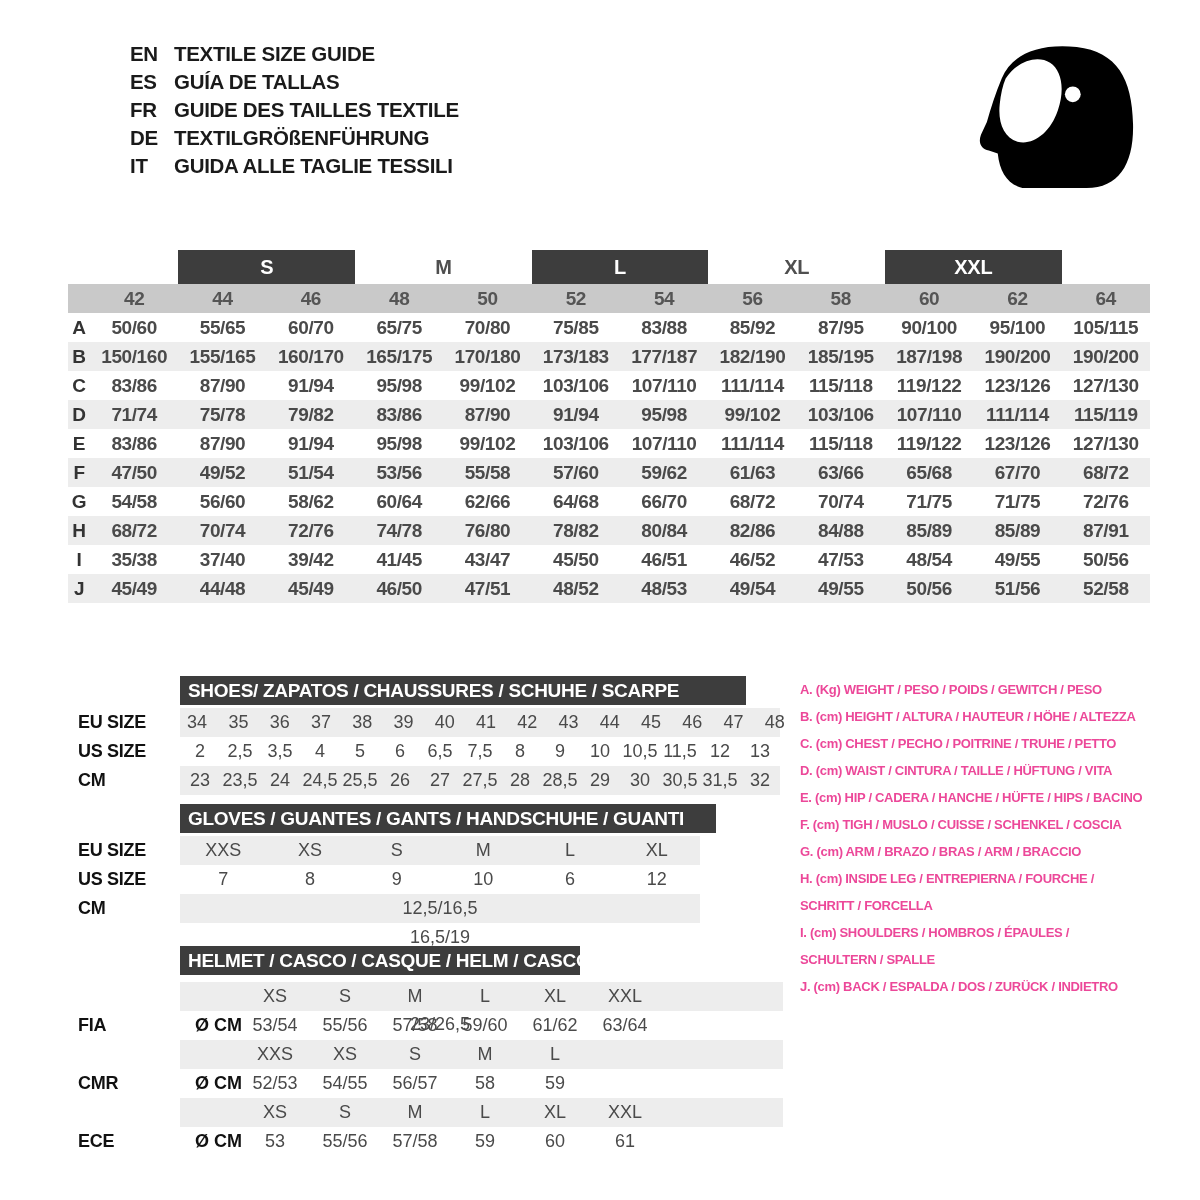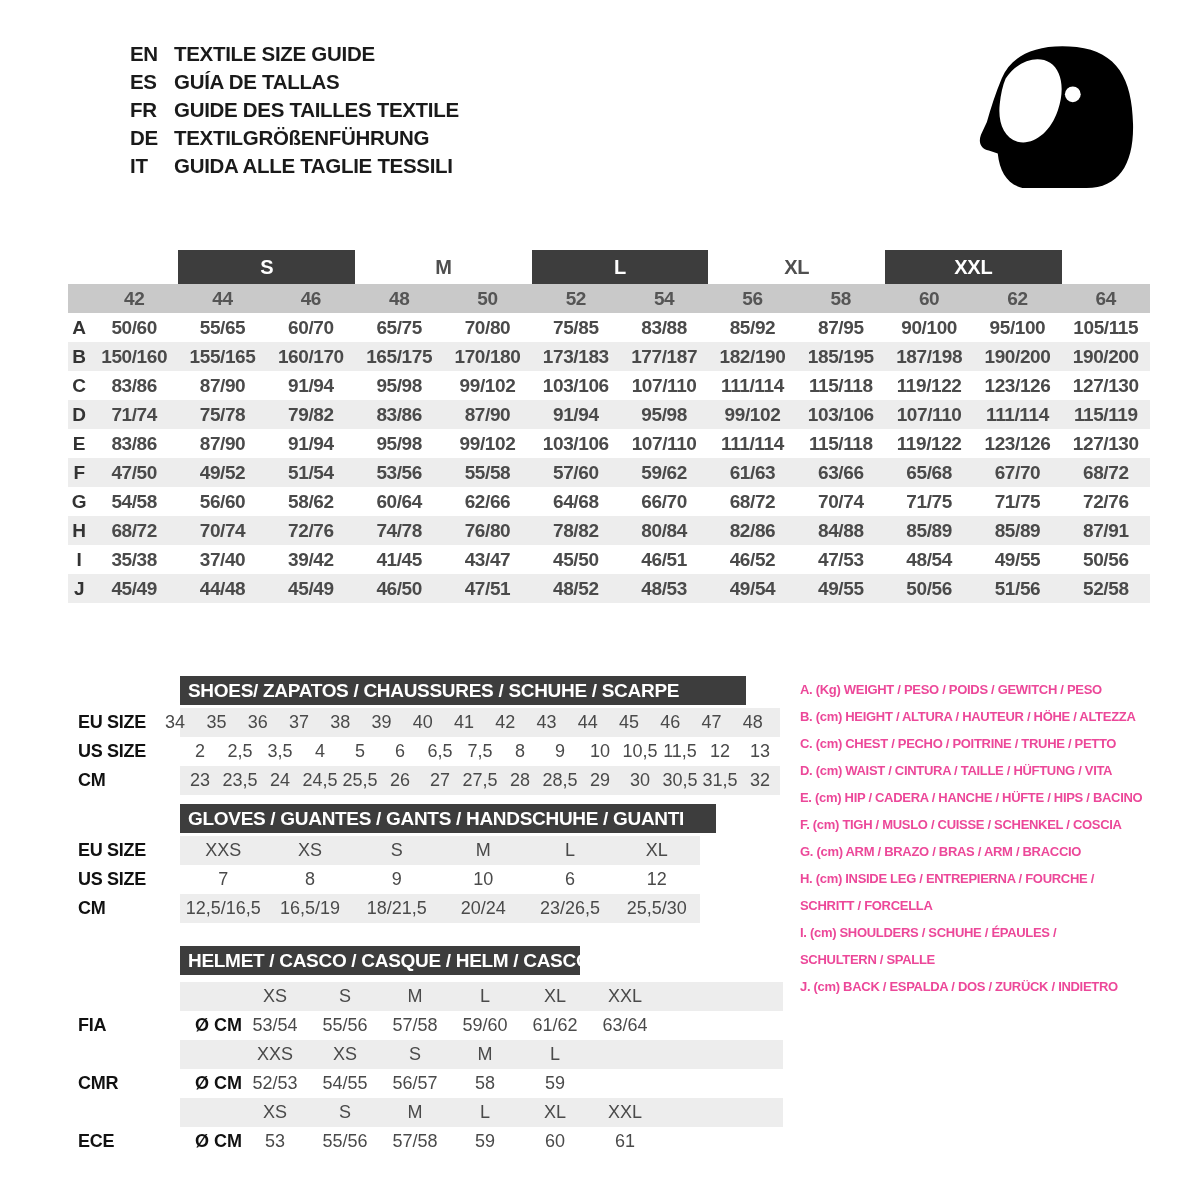--- a/index.html
+++ b/index.html
@@ -254,21 +254,21 @@
       <div class="cell">51/56</div>
       <div class="cell">52/58</div>
     </div>
   </div>
 
 <div class="abs section" id="shoes-table">
   <div class="bar" style="width:566px;">SHOES/ ZAPATOS / CHAUSSURES / SCHUHE / SCARPE</div>
 <div class="srow">
       <div class="sbg" style="width: 600px;"></div>
       <div class="slabel">EU SIZE</div>
-      <div class="cells" style="left: 96px; width: 600px; gap: 19px;">
+      <div class="cells" style="left: 118px; width: 600px; gap: 19px;">
         <div class="cell">34</div>
         <div class="cell">35</div>
         <div class="cell">36</div>
         <div class="cell">37</div>
         <div class="cell">38</div>
         <div class="cell">39</div>
         <div class="cell">40</div>
         <div class="cell">41</div>
         <div class="cell">42</div>
         <div class="cell">43</div>
@@ -343,21 +343,21 @@
         <div class="cell">8</div>
         <div class="cell">9</div>
         <div class="cell">10</div>
         <div class="cell">6</div>
         <div class="cell">12</div>
       </div>
     </div>
     <div class="srow">
       <div class="sbg" style="width: 520px;"></div>
       <div class="slabel">CM</div>
-      <div class="cells" style="left: 112px; width: 520px;">
+      <div class="cells" style="left: 112px; width: 520px; flex-direction: column;">
         <div class="cell">12,5/16,5</div>
         <div class="cell">16,5/19</div>
         <div class="cell">18/21,5</div>
         <div class="cell">20/24</div>
         <div class="cell">23/26,5</div>
         <div class="cell">25,5/30</div>
       </div>
     </div>
   </div>
 
@@ -437,16 +437,16 @@
 <div class="abs" id="legend">
     <div class="lline">A. (Kg) WEIGHT / PESO / POIDS / GEWITCH / PESO</div>
     <div class="lline">B. (cm) HEIGHT / ALTURA / HAUTEUR / HÖHE / ALTEZZA</div>
     <div class="lline">C. (cm) CHEST / PECHO / POITRINE / TRUHE / PETTO</div>
     <div class="lline">D. (cm) WAIST / CINTURA / TAILLE / HÜFTUNG / VITA</div>
     <div class="lline">E. (cm) HIP / CADERA / HANCHE / HÜFTE / HIPS / BACINO</div>
     <div class="lline">F. (cm) TIGH / MUSLO / CUISSE / SCHENKEL / COSCIA</div>
     <div class="lline">G. (cm) ARM / BRAZO / BRAS / ARM / BRACCIO</div>
     <div class="lline">H. (cm) INSIDE LEG / ENTREPIERNA / FOURCHE /</div>
     <div class="lline">SCHRITT / FORCELLA</div>
-    <div class="lline">I. (cm) SHOULDERS / SCHUHE / ÉPAULES /</div>
+    <div class="lline">I. (cm) SHOULDERS / HOMBROS / ÉPAULES /</div>
     <div class="lline">SCHULTERN / SPALLE</div>
     <div class="lline">J. (cm) BACK / ESPALDA / DOS / ZURÜCK / INDIETRO</div>
   </div>
 
 </body></html>

